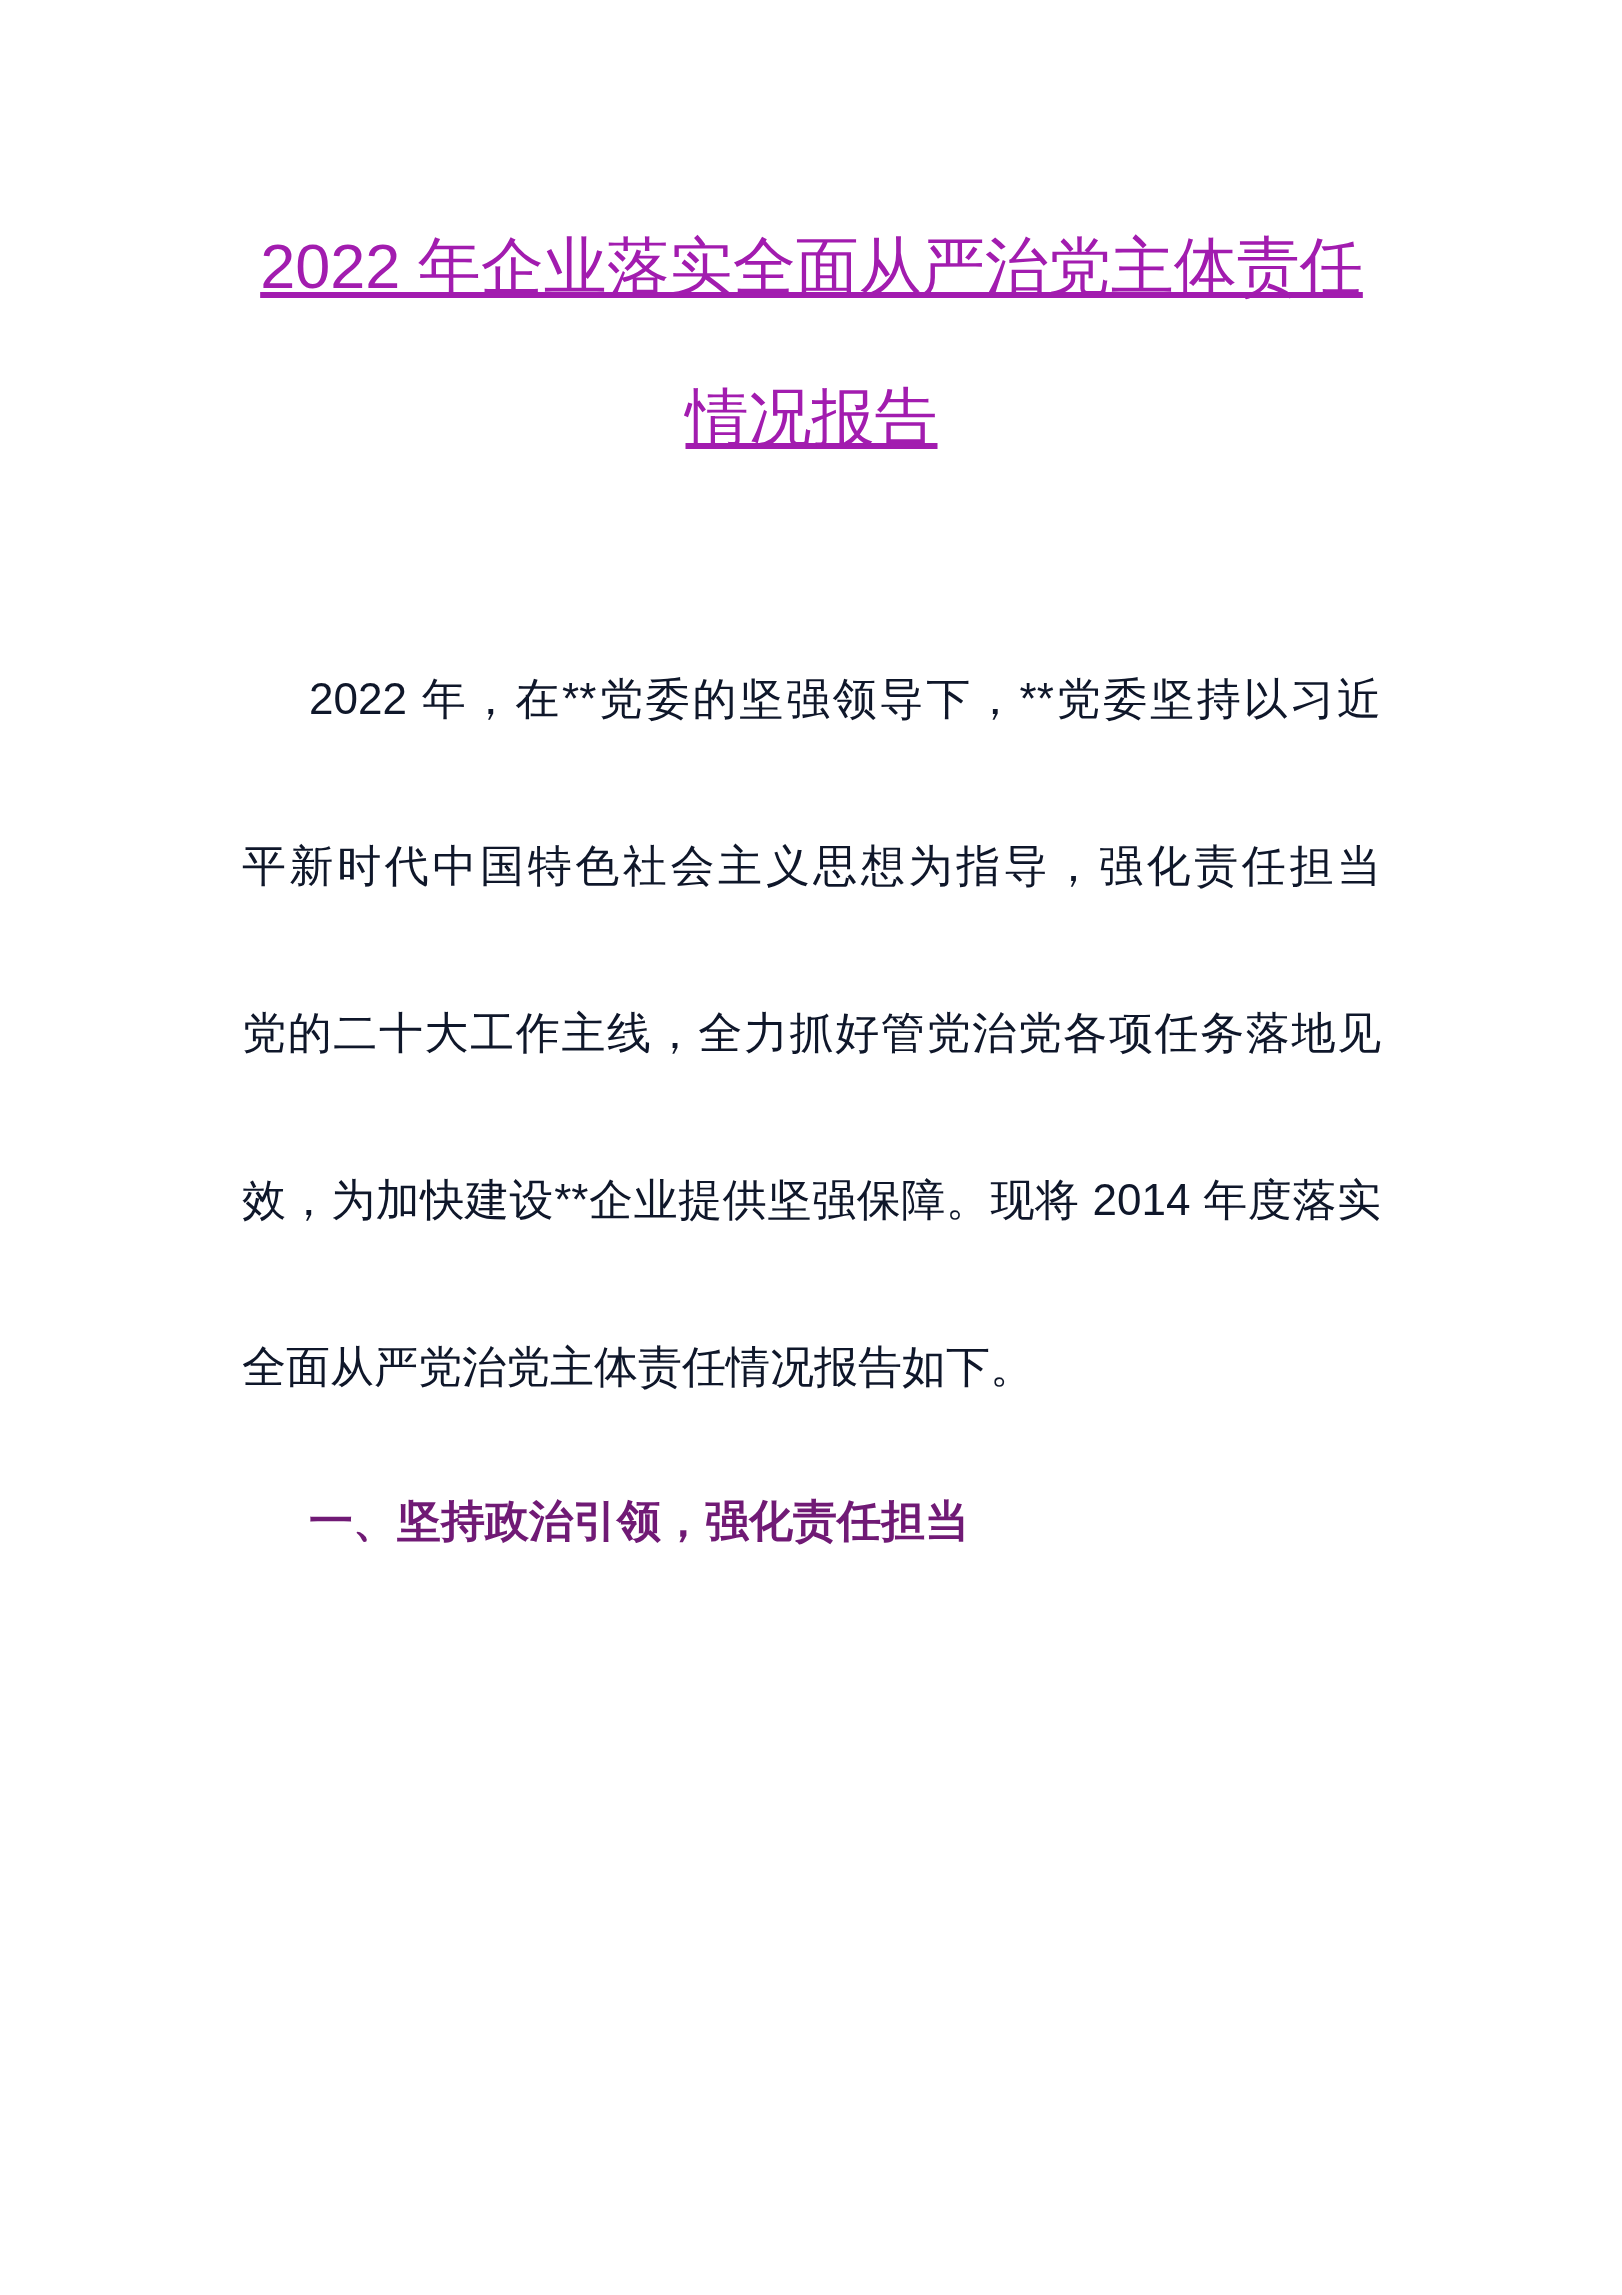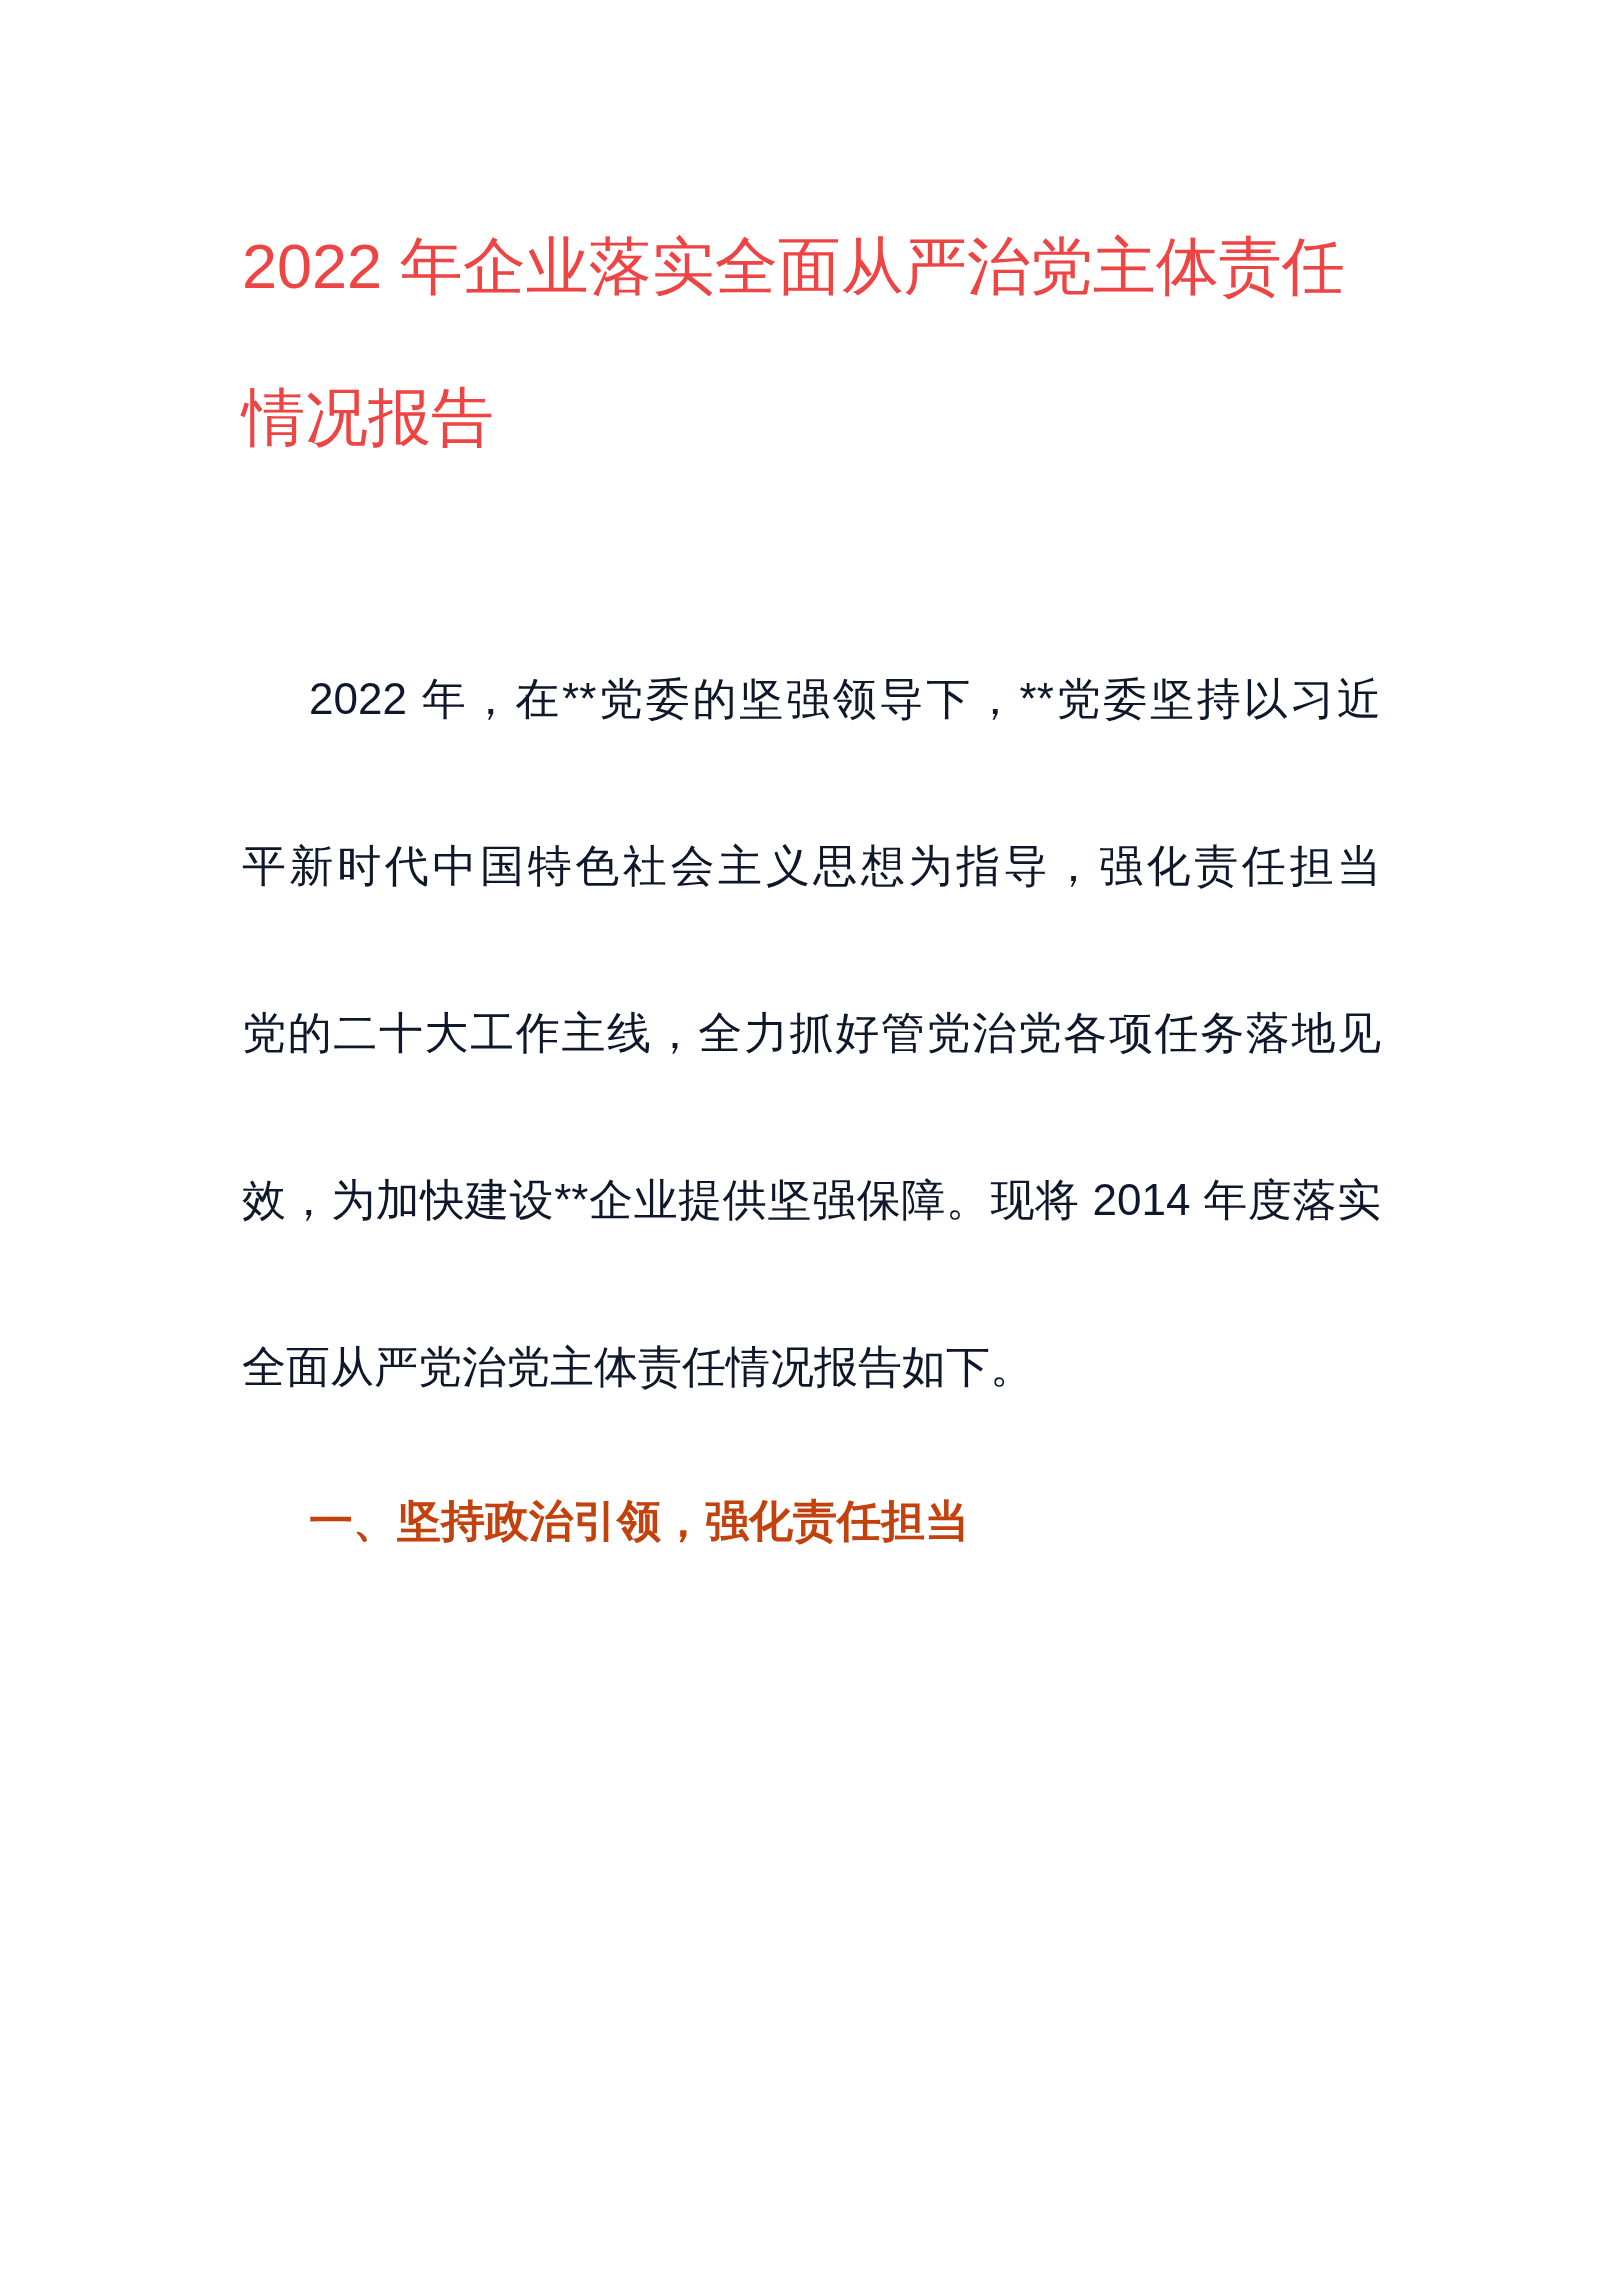--- a/index.html
+++ b/index.html
@@ -18,22 +18,23 @@
     box-sizing: border-box;
     width: 1623px;
     height: 2295px;
     padding: 191px 242px 0 242px;
     background: #ffffff;
   }
   .title {
     margin: 0;
     font-size: 63px;
     font-weight: 400;
-    text-align: left;
-    color: #ef4444;
+    text-align: center;
+    color: #a21caf;
+    text-decoration: underline;
   }
   .title-line {
     display: block;
     line-height: 151px;
   }
   .para {
     margin-top: 122px;
   }
   .line {
     font-size: 44px;
@@ -49,21 +50,21 @@
   .line.last {
     text-align-last: left;
   }
   .heading {
     margin: -13px 0 0 0;
     padding-left: 67px;
     font-size: 44px;
     line-height: 167px;
     font-weight: 700;
     white-space: nowrap;
-    color: #c2410c;
+    color: #701a75;
   }
 </style>
 </head>
 <body>
 
 <div class="page">
 
   <h1 class="title">
     <span class="title-line">2022 年企业落实全面从严治党主体责任</span>
     <span class="title-line">情况报告</span>

